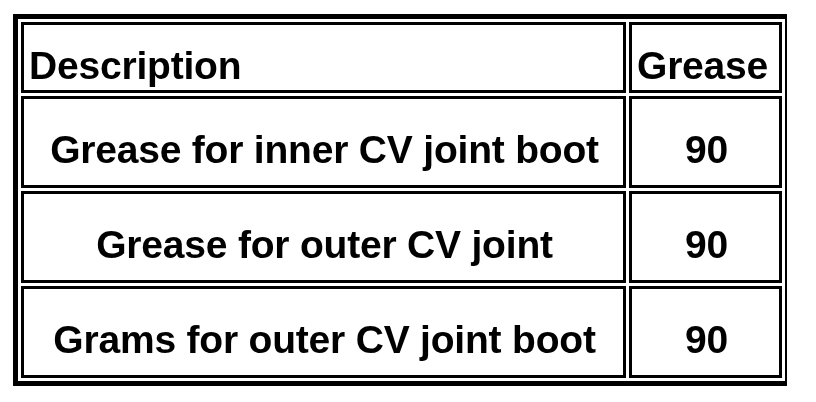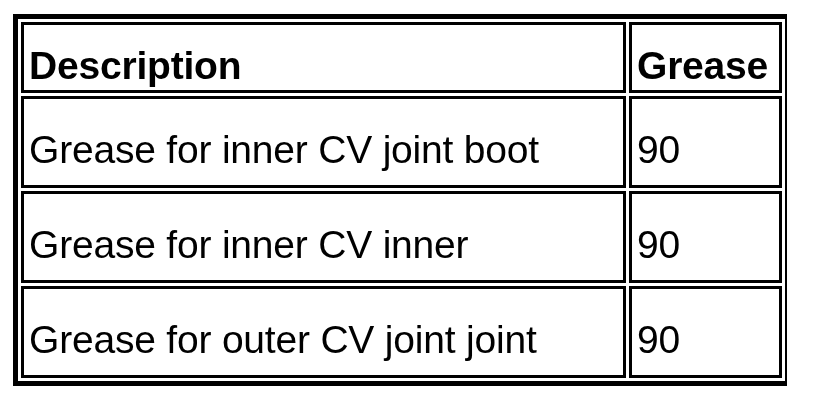--- a/index.html
+++ b/index.html
@@ -55,21 +55,22 @@
     white-space: nowrap;
     overflow: hidden;
     letter-spacing: -0.2px;
   }
 
   table.parts-table th {
     font-weight: bold;
   }
 
   table.parts-table td {
-    font-weight: normal;
+    font-weight: bold;
+    text-align: center;
   }
 
   col.col-description { width: 605px; }
   col.col-grams { width: 153px; }
 
   tr.table-row { height: 71px; }
 </style>
 </head>
 <body>
 
@@ -86,24 +87,24 @@
           <th>Description</th>
           <th>Grease</th>
         </tr>
       </thead>
       <tbody>
         <tr class="table-row">
           <td>Grease for inner CV joint boot</td>
           <td>90</td>
         </tr>
         <tr class="table-row">
-          <td>Grease for inner CV inner</td>
+          <td>Grease for outer CV joint</td>
           <td>90</td>
         </tr>
         <tr class="table-row">
-          <td>Grease for outer CV joint joint</td>
+          <td>Grams for outer CV joint boot</td>
           <td>90</td>
         </tr>
       </tbody>
     </table>
   </div>
 
 </div>
 
 </body></html>

